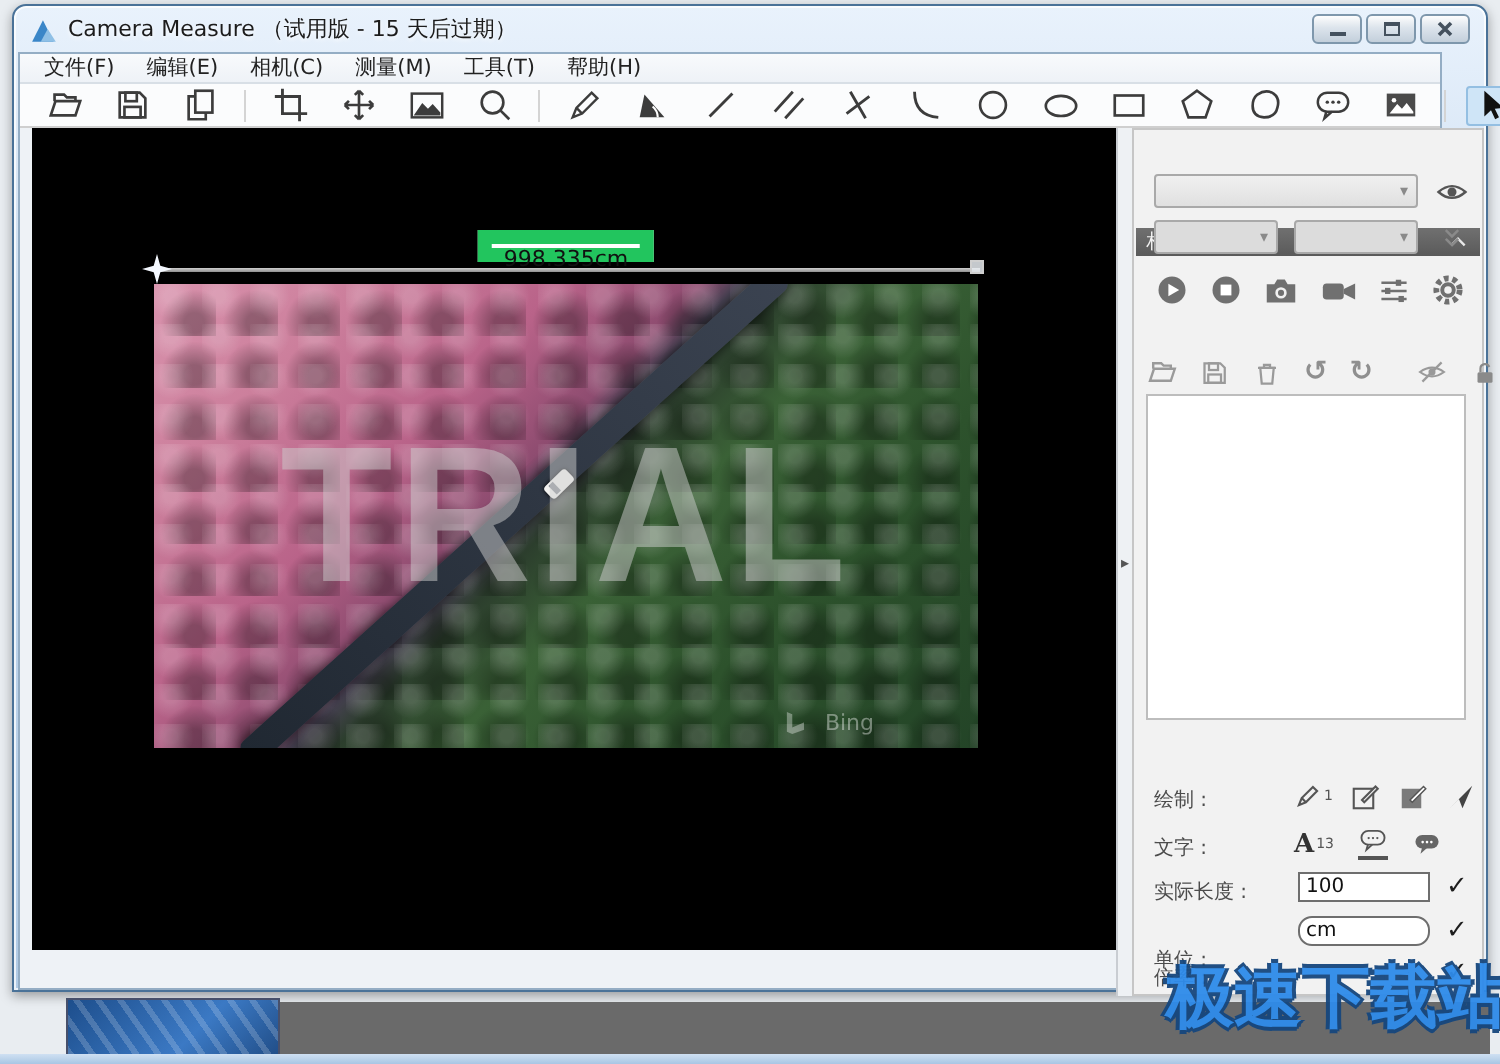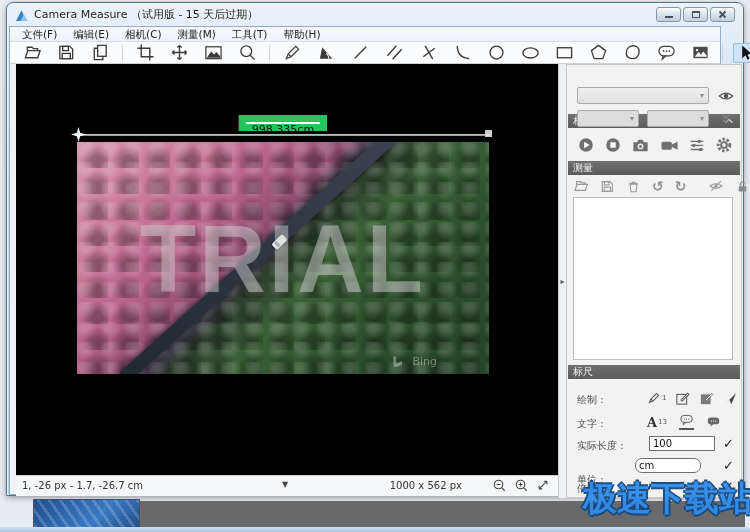--- a/index.html
+++ b/index.html
@@ -361,23 +361,20 @@
               </svg>
             </div>
           <div class="ibtn">
             <svg width="18" height="18" viewBox="0 0 20 20">
                 <circle cx="10" cy="10" r="6.5" fill="none" stroke="#707070" stroke-width="3.2" stroke-dasharray="2.6 2.1"></circle>
                 <circle cx="10" cy="10" r="3.2" fill="none" stroke="#707070" stroke-width="2.2"></circle>
               </svg>
             </div>
         </div>
 
-        <div class="sec-header" style="top:96px;">
-          <span>测量</span>
-        </div>
         <div class="abs" style="left:6px; top:112px; width:164px; height:18px; display:flex; align-items:center; gap:11px;">
           <div class="ibtn">
             <svg width="16" height="16" viewBox="0 0 20 20" fill="none" stroke="#9a9a9a" stroke-width="1.5">
                 <path d="M2.5 15.5 L5 8 H18 L15.5 15.5 Z"></path>
                 <path d="M4.5 8 V4.5 H9.5 L11 6 H15.5 V8"></path>
               </svg>
             </div>
           <div class="ibtn">
             <svg width="15" height="15" viewBox="0 0 20 20" fill="none" stroke="#9a9a9a" stroke-width="1.5">
                 <path d="M3 3.5 H13.5 L16.5 6.5 V16.5 H3 Z"></path>
@@ -403,23 +400,20 @@
             </div>
           <div class="ibtn">
             <svg width="15" height="15" viewBox="0 0 20 20" fill="none" stroke="#8a8a8a" stroke-width="1.5">
                 <rect x="5" y="9.5" width="10" height="7" rx="1" fill="#8a8a8a" stroke="none"></rect>
                 <path d="M7 9.5 V7 a3 3 0 0 1 5.8 -1"></path>
               </svg>
             </div>
         </div>
         <div class="mlist"></div>
 
-        <div class="sec-header" style="top:300px;">
-          <span>标尺</span>
-        </div>
         <div class="abs rrow-label" style="left:10px; top:328px;">绘制 :</div>
         <div class="abs" style="left:80px; top:324px; width:92px; height:18px; display:flex; align-items:center; gap:9px;">
           <div class="ibtn" style="gap:1px;">
             <svg width="14" height="14" viewBox="0 0 20 20" fill="none" stroke="#555" stroke-width="1.5">
                 <path d="M3.5 16.5 L5.5 11.5 L13.5 3.5 L16.5 6.5 L8.5 14.5 Z"></path>
                 <path d="M5.5 11.5 L8.5 14.5"></path>
               </svg>
             <span class="subnum">1</span>
             </div>
           <div class="ibtn">
@@ -462,45 +456,27 @@
                 <circle cx="7" cy="7" r="0.9" fill="#fff"></circle>
                 <circle cx="10" cy="7" r="0.9" fill="#fff"></circle>
                 <circle cx="13" cy="7" r="0.9" fill="#fff"></circle>
               </svg>
             </div>
         </div>
         <div class="abs rrow-label" style="left:10px; top:374px;">实际长度 :</div>
         <input class="rinput" style="left: 82px; top: 371px;" value="100">
         <span class="chk abs" style="left:156px; top:372px;">✓</span>
         <div class="abs rrow-label" style="left:10px; top:396px;margin-top:12px;">单位 :</div>
-        <input class="rinput" style="left: 68px; top: 393px; border-radius: 7px;" value="cm">
+        <input class="rinput" style="left: 82px; top: 393px; border-radius: 7px;" value="cm">
         <span class="chk abs" style="left:156px; top:394px;">✓</span>
         <div class="abs rrow-label" style="left:10px; top:417px;">倍率 :</div>
         <input class="rinput" style="left: 82px; top: 414px; margin-top: 36px;" value="1.00">
         <span class="chk abs" style="left:156px; top:415px;">✓</span>
       </div>
 
-      <div class="statusbar">
-        <span class="sb-coords">1, -26 px - 1.7, -26.7 cm</span>
-        <span class="sb-drop">▼</span>
-        <span class="sb-size">1000 x 562 px</span>
-        <span class="sb-icons">
-          <svg width="15" height="15" viewBox="0 0 20 20" fill="none" stroke="#444" stroke-width="1.5">
-              <circle cx="8.7" cy="8.7" r="5.7"></circle>
-              <path d="M12.8 12.8 L17 17 M6 8.7 H11.4"></path>
-            </svg>
-          <svg width="15" height="15" viewBox="0 0 20 20" fill="none" stroke="#444" stroke-width="1.5">
-              <circle cx="8.7" cy="8.7" r="5.7"></circle>
-              <path d="M12.8 12.8 L17 17 M6 8.7 H11.4 M8.7 6 V11.4"></path>
-            </svg>
-          <svg width="14" height="14" viewBox="0 0 20 20" fill="none" stroke="#444" stroke-width="1.5">
-              <path d="M4.5 15.5 L15.5 4.5 M4.5 15.5 v-4.5 M4.5 15.5 h4.5 M15.5 4.5 v4.5 M15.5 4.5 h-4.5"></path>
-            </svg>
-        </span>
-      </div>
 
     </div>
   </div>
 
   <div class="desk-strip"></div>
   <div class="desk-thumb"></div>
   <div class="bottom-edge"></div>
 
   <div class="site-watermark">极速下载站</div>
 

